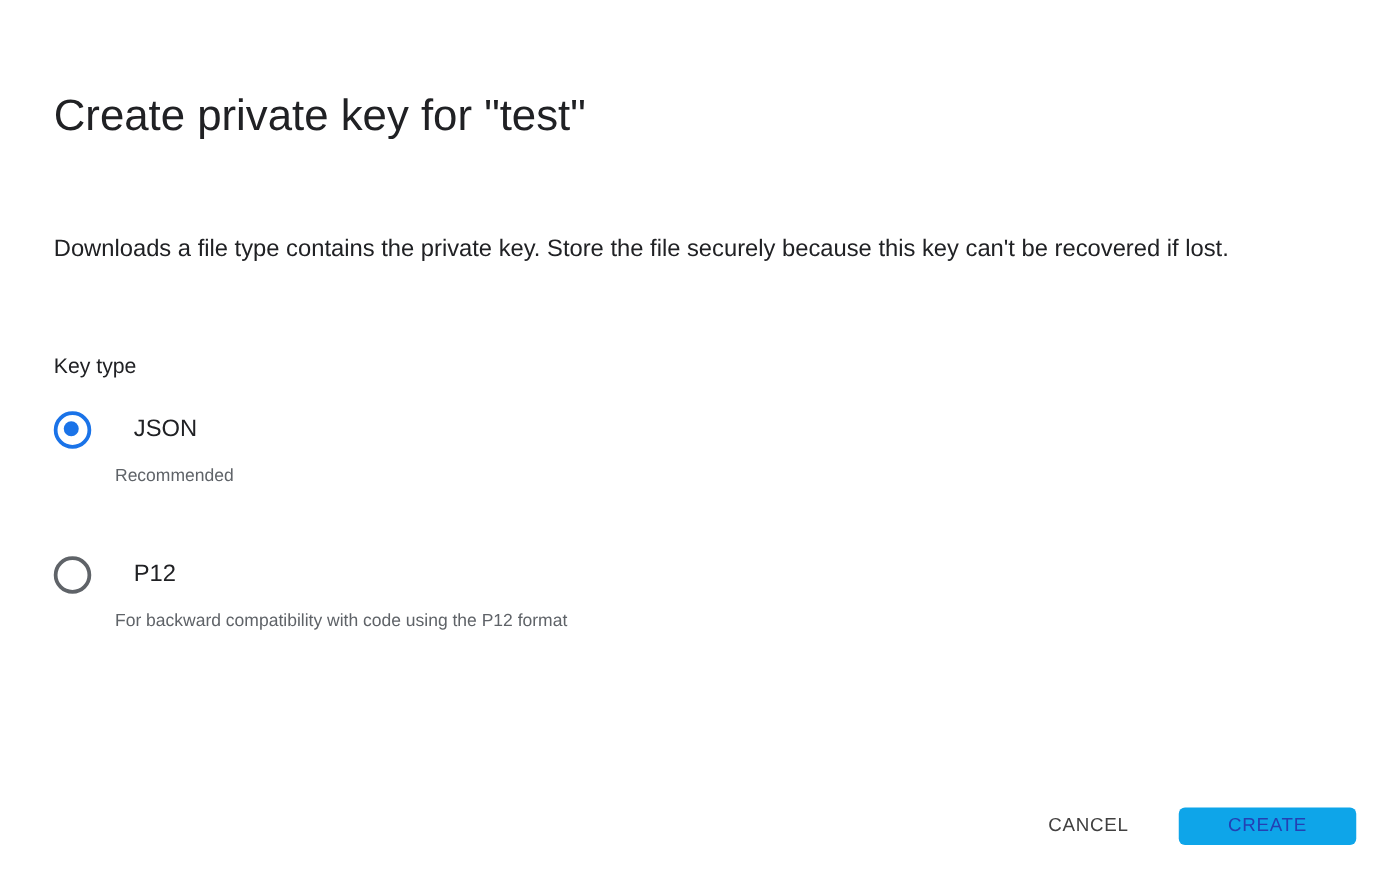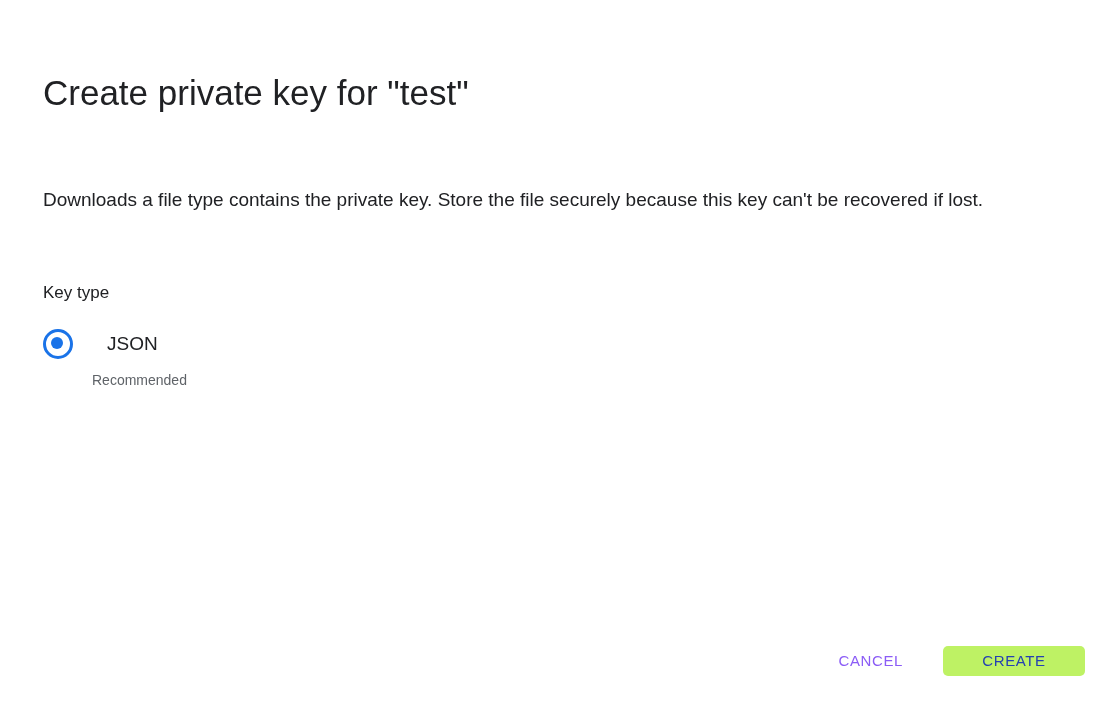--- a/index.html
+++ b/index.html
@@ -154,29 +154,29 @@
     font-family: inherit;
     font-size: 15px;
     letter-spacing: 0.6px;
     font-weight: 500;
     line-height: 20px;
     cursor: pointer;
     padding: 0;
   }
 
   .btn-cancel {
-    color: #8b5cf6;
+    color: #404040;
     padding: 10px 16px;
     margin-right: 24px;
     border-radius: 4px;
   }
 
   .btn-create {
     color: #2440b3;
-    background: #bef264;
+    background: #0ea5e9;
     border-radius: 5px;
     padding: 5px 28px;
     min-width: 142px;
     box-sizing: border-box;
     text-align: center;
   }
 </style>
 </head>
 <body>
 
@@ -194,20 +194,30 @@
       <div class="radio-line">
         <span class="radio-control checked">
           <span class="radio-ring"></span>
           <span class="radio-dot"></span>
         </span>
         <span class="radio-label">JSON</span>
       </div>
       <div class="radio-sublabel">Recommended</div>
     </div>
 
+    <div class="radio-row">
+      <div class="radio-line">
+        <span class="radio-control">
+          <span class="radio-ring"></span>
+
+        </span>
+        <span class="radio-label">P12</span>
+      </div>
+      <div class="radio-sublabel">For backward compatibility with code using the P12 format</div>
+    </div>
 
   </div>
 
   <div class="dialog-actions">
     <button class="btn btn-cancel">CANCEL</button>
     <button class="btn btn-create">CREATE</button>
   </div>
 
 </div>
 

